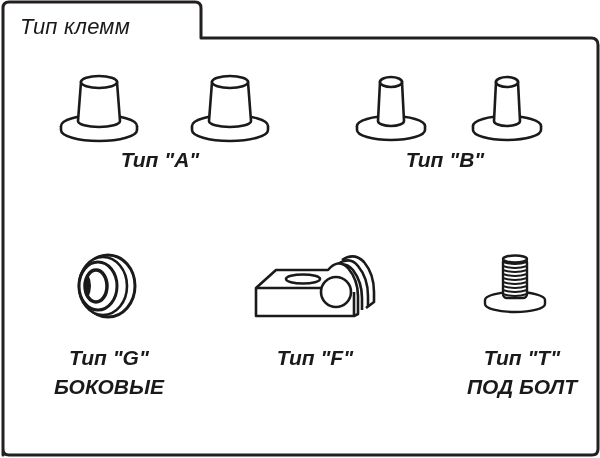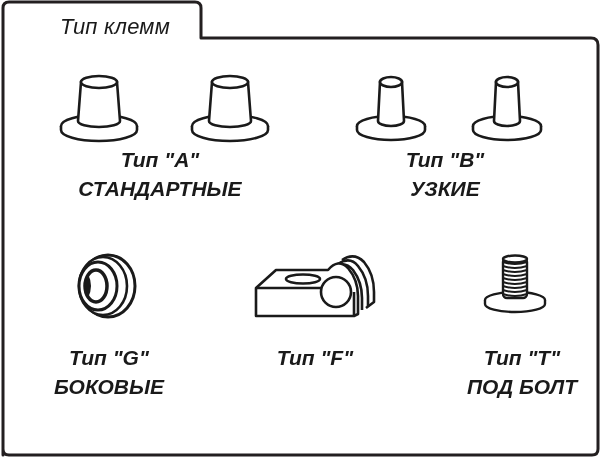--- a/index.html
+++ b/index.html
@@ -1,20 +1,20 @@
 <!DOCTYPE html>
 <html><head>
 <meta charset="utf-8">
 <style>
   html, body { margin: 0; padding: 0; background: #ffffff; }
   body { width: 600px; height: 458px; position: relative; overflow: hidden;
          font-family: "Liberation Sans", "DejaVu Sans", sans-serif; }
   .frame { position: absolute; left: 0; top: 0; }
   .title { position: absolute; left: 20px; top: 14px; font-size: 22px; font-style: italic;
-           color: #1a1a1a; letter-spacing: 0.2px; margin-left: 40px; }
+           color: #1a1a1a; letter-spacing: 0.2px; }
   .icon { position: absolute; }
   .label { position: absolute; text-align: center; font-style: italic; font-weight: bold;
            color: #1a1a1a; font-size: 21px; line-height: 29px; }
   .label span { display: block; white-space: nowrap; }
 </style>
 </head>
 <body>
 
 <svg class="frame" width="600" height="458" viewBox="0 0 600 458">
   <path d="M 3 455 L 3 8 Q 3 2 9 2 L 195 2 Q 201 2 201 8 L 201 38 L 591 38 Q 598 38 598 45 L 598 449 Q 598 455 592 455 L 9 455 Q 3 455 3 449 Z" fill="#ffffff" stroke="#231f20" stroke-width="3" stroke-linejoin="round"></path>
@@ -33,42 +33,40 @@
 <svg class="icon" style="left:189px;top:72px" width="82" height="72" viewBox="0 0 82 72">
   <g fill="#fff" stroke="#1a1a1a" stroke-width="2.6">
     <ellipse cx="41" cy="54" rx="38" ry="11"></ellipse>
     <path d="M3 54 L3 58 A38 11 0 0 0 79 58 L79 54"></path>
     <path d="M23 10 L20 49 A21 6 0 0 0 62 49 L59 10 Z"></path>
     <ellipse cx="41" cy="10" rx="18" ry="6"></ellipse>
   </g>
 </svg>
 <div class="label" style="left:60px;top:145px;width:200px;">
   <span>Тип "A"</span>
-  <span>СТАНДАРТНЫЕ</span>
 </div>
 
 <svg class="icon" style="left:355px;top:74px" width="72" height="70" viewBox="0 0 72 70">
   <g fill="#fff" stroke="#1a1a1a" stroke-width="2.6">
     <ellipse cx="36" cy="52" rx="34" ry="10"></ellipse>
     <path d="M2 52 L2 56 A34 10 0 0 0 70 56 L70 52"></path>
     <path d="M25 8 L23 47 A13 5 0 0 0 49 47 L47 8 Z"></path>
     <ellipse cx="36" cy="8" rx="11" ry="5"></ellipse>
   </g>
 </svg>
 <svg class="icon" style="left:471px;top:74px" width="72" height="70" viewBox="0 0 72 70">
   <g fill="#fff" stroke="#1a1a1a" stroke-width="2.6">
     <ellipse cx="36" cy="52" rx="34" ry="10"></ellipse>
     <path d="M2 52 L2 56 A34 10 0 0 0 70 56 L70 52"></path>
     <path d="M25 8 L23 47 A13 5 0 0 0 49 47 L47 8 Z"></path>
     <ellipse cx="36" cy="8" rx="11" ry="5"></ellipse>
   </g>
 </svg>
 <div class="label" style="left:345px;top:145px;width:200px;">
   <span>Тип "B"</span>
-  <span>УЗКИЕ</span>
 </div>
 
 <svg class="icon" style="left:72px;top:252px" width="66" height="68" viewBox="0 0 66 68">
   <g fill="none" stroke="#1a1a1a">
     <ellipse cx="36" cy="34" rx="27" ry="31" stroke-width="3"></ellipse>
     <ellipse cx="31" cy="34" rx="24" ry="29" stroke-width="2.6" fill="#fff"></ellipse>
     <ellipse cx="26" cy="34" rx="19" ry="24" stroke-width="3" fill="#fff"></ellipse>
     <ellipse cx="24" cy="34" rx="11" ry="16" stroke-width="3.5" fill="#fff"></ellipse>
     <path d="M16 22 Q11 34 16 46 Q19 40 19 34 Q19 28 16 22 Z" fill="#1a1a1a" stroke="none"></path>
   </g>

